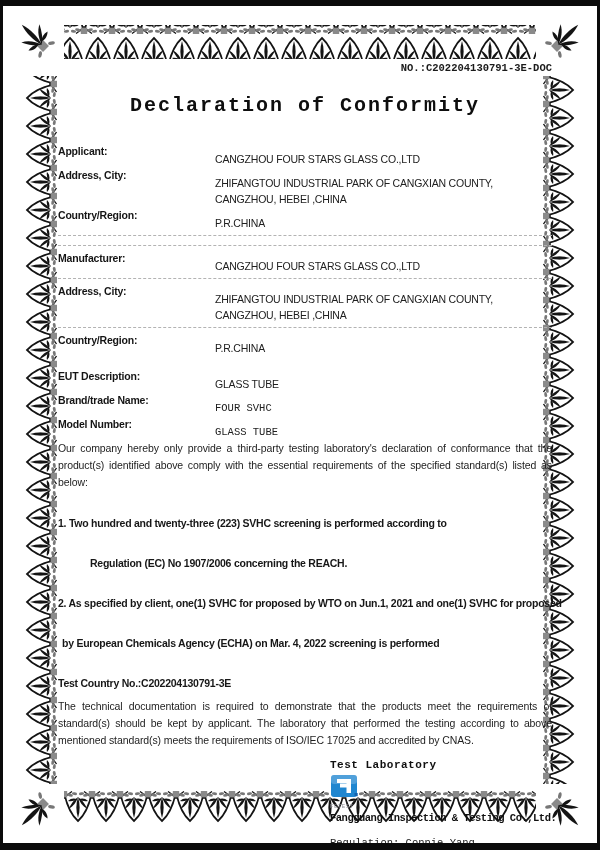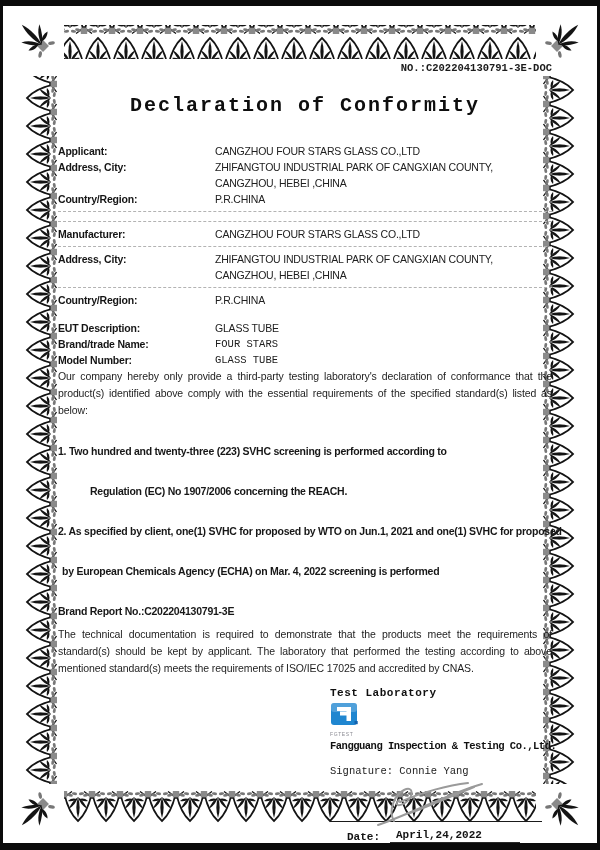--- a/index.html
+++ b/index.html
@@ -11,21 +11,21 @@
   .content{position:absolute;left:58px;right:48px;top:60px;z-index:3;}
 
   .doc-no{position:absolute;top:2px;right:0;font-family:"Liberation Mono",monospace;
           font-weight:bold;font-size:10.5px;color:#1a1a1a;letter-spacing:0;}
   .title{margin-top:34px;text-align:center;font-family:"Liberation Mono",monospace;
          font-weight:bold;font-size:20px;letter-spacing:2px;color:#0e0e0e;}
 
   .info{margin-top:26px;}
   .row{display:flex;line-height:16px;font-size:10.5px;letter-spacing:-0.2px;}
   .lbl{width:157px;font-weight:bold;flex:none;color:#151515;}
-  .val{flex:1;color:#202020;}
+  .val{flex:1;color:#202020;margin-top:8px;}
   .val .l2{display:block;}
   .mono{font-family:"Liberation Mono",monospace;font-size:10.5px;letter-spacing:0;}
   .sep{border-top:1px dashed #b3b3b3;margin:4px 0;height:0;}
   .sep.gap{margin-top:9px;}
   .blockgap{height:12px;}
 
   p.body{font-size:10.5px;line-height:17px;text-align:justify;margin:0;letter-spacing:-0.1px;color:#1d1d1d;}
   .intro{margin-top:14px;}
   .points{margin-top:10px;}
   .pt{font-size:10.5px;font-weight:bold;line-height:16px;margin-bottom:7px;
@@ -145,56 +145,56 @@
 
     <div class="blockgap"></div>
 
     <div>
       <div class="row">
         <span class="lbl">EUT Description:</span>
         <span class="val">GLASS TUBE</span>
       </div>
       <div class="row">
         <span class="lbl">Brand/trade Name:</span>
-        <span class="val mono">FOUR STARS</span>
+        <span class="val mono">FOUR SVHC</span>
       </div>
       <div class="row">
         <span class="lbl">Model Number:</span>
         <span class="val mono">GLASS TUBE</span>
       </div>
     </div>
 
     <p class="body intro">Our company hereby only provide a third-party testing laboratory's declaration of conformance that the product(s) identified above comply with the essential requirements of the specified standard(s) listed as below:</p>
 
     <div class="points">
       <div class="pt">1. Two hundred and twenty-three (223) SVHC screening is performed according to</div>
       <div class="pt ind16">Regulation (EC) No 1907/2006 concerning the REACH.</div>
       <div class="pt">2. As specified by client, one(1) SVHC for proposed by WTO on Jun.1, 2021 and one(1) SVHC for proposed</div>
       <div class="pt ind4">by European Chemicals Agency (ECHA) on Mar. 4, 2022 screening is performed</div>
-      <div class="pt">Brand Report No.:C202204130791-3E</div>
+      <div class="pt">Test Country No.:C202204130791-3E</div>
     </div>
 
     <p class="body closing">The technical documentation is required to demonstrate that the products meet the requirements of standard(s) should be kept by applicant. The laboratory that performed the testing according to above mentioned standard(s) meets the requirements of ISO/IEC 17025 and accredited by CNAS.</p>
 
     <div class="lab">
       <div class="lab-heading">Test Laboratory</div>
 
       <div class="logo">
         <svg width="30" height="25" viewBox="0 0 30 25">
           <rect x="1" y="1" width="26" height="22" rx="3" fill="#1f86d0"></rect>
           <rect x="1" y="1" width="26" height="9" rx="3" fill="#ffffff" opacity="0.22"></rect>
           <path d="M21,5 V19 H16.5 V13.5 H10 V9.5 H16.5 V9 H7 V5 Z" fill="#ffffff"></path>
           <rect x="24.5" y="19" width="3.2" height="3.2" fill="#1262ae"></rect>
         </svg>
         <div class="logo-caption">FGTEST</div>
       </div>
 
       <div class="company">Fangguang Inspection &amp; Testing Co.,Ltd.</div>
 
-      <div class="sig-label">Signature: Connie Yang</div>
+      <div class="sig-label">Regulation: Connie Yang</div>
 
       <div class="sig-box">
         <svg width="130" height="50" viewBox="0 0 130 50">
           <g fill="none" stroke="#9a9a9a" stroke-width="2" stroke-linecap="round">
             <path d="M24,44 C18,34 24,18 34,13 C44,8 44,20 35,26 C28,30 24,28 29,23"></path>
             <path d="M30,25 C50,16 78,8 98,6"></path>
             <path d="M8,48 C38,38 80,16 112,7"></path>
             <path d="M40,36 C58,30 84,18 104,10"></path>
           </g>
         </svg>

